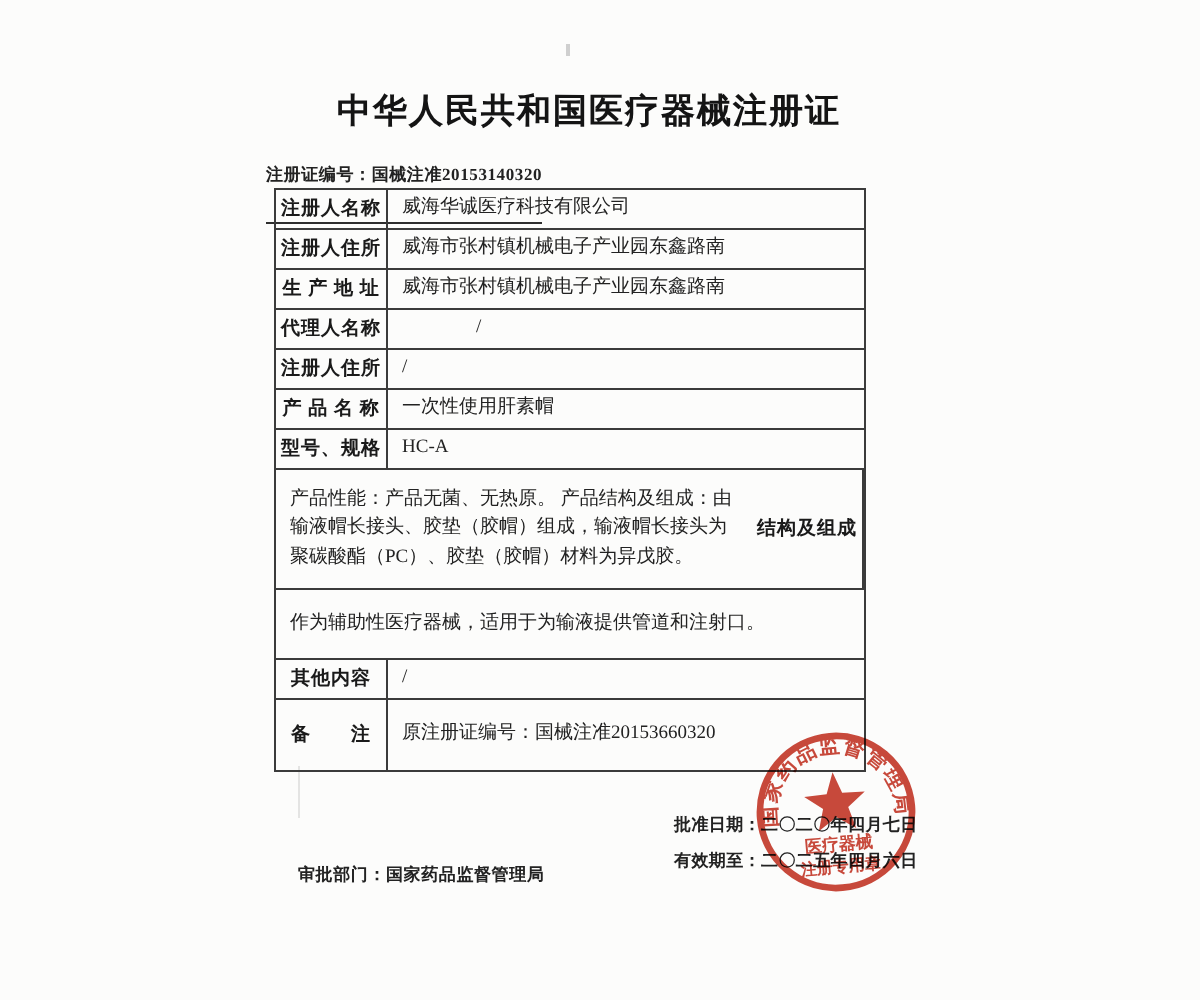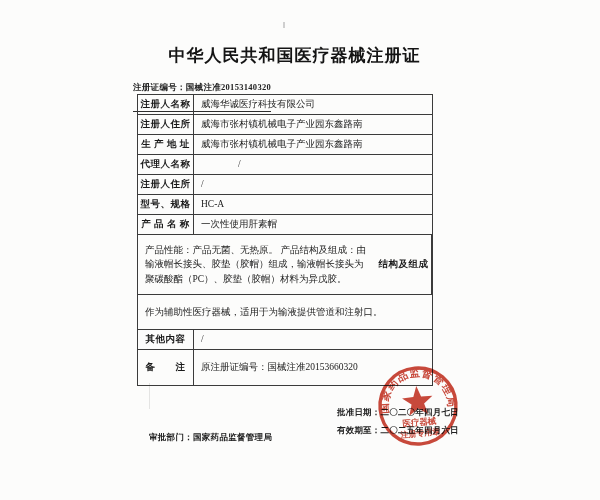--- a/index.html
+++ b/index.html
@@ -99,27 +99,27 @@
       <div class="cell value-cell">威海市张村镇机械电子产业园东鑫路南</div>
     </div>
     <div class="row r3">
       <div class="cell label-cell">代理人名称</div>
       <div class="cell value-cell">/</div>
     </div>
     <div class="row r4">
       <div class="cell label-cell">注册人住所</div>
       <div class="cell value-cell">/</div>
     </div>
+    <div class="row r5">
+      <div class="cell label-cell">产 品 名 称</div>
+      <div class="cell value-cell">一次性使用肝素帽</div>
+    </div>
     <div class="row r6">
       <div class="cell label-cell">型号、规格</div>
       <div class="cell value-cell">HC-A</div>
-    </div>
-    <div class="row r5">
-      <div class="cell label-cell">产 品 名 称</div>
-      <div class="cell value-cell">一次性使用肝素帽</div>
     </div>
     <div class="row r7">
       <div class="cell value-cell">产品性能：产品无菌、无热原。 产品结构及组成：由输液帽长接头、胶垫（胶帽）组成，输液帽长接头为聚碳酸酯（PC）、胶垫（胶帽）材料为异戊胶。</div>
       <div class="cell label-cell">结构及组成</div>
     </div>
     <div class="row r8">
       <div class="cell value-cell">作为辅助性医疗器械，适用于为输液提供管道和注射口。</div>
     </div>
     <div class="row r10">
       <div class="cell label-cell">其他内容</div>

